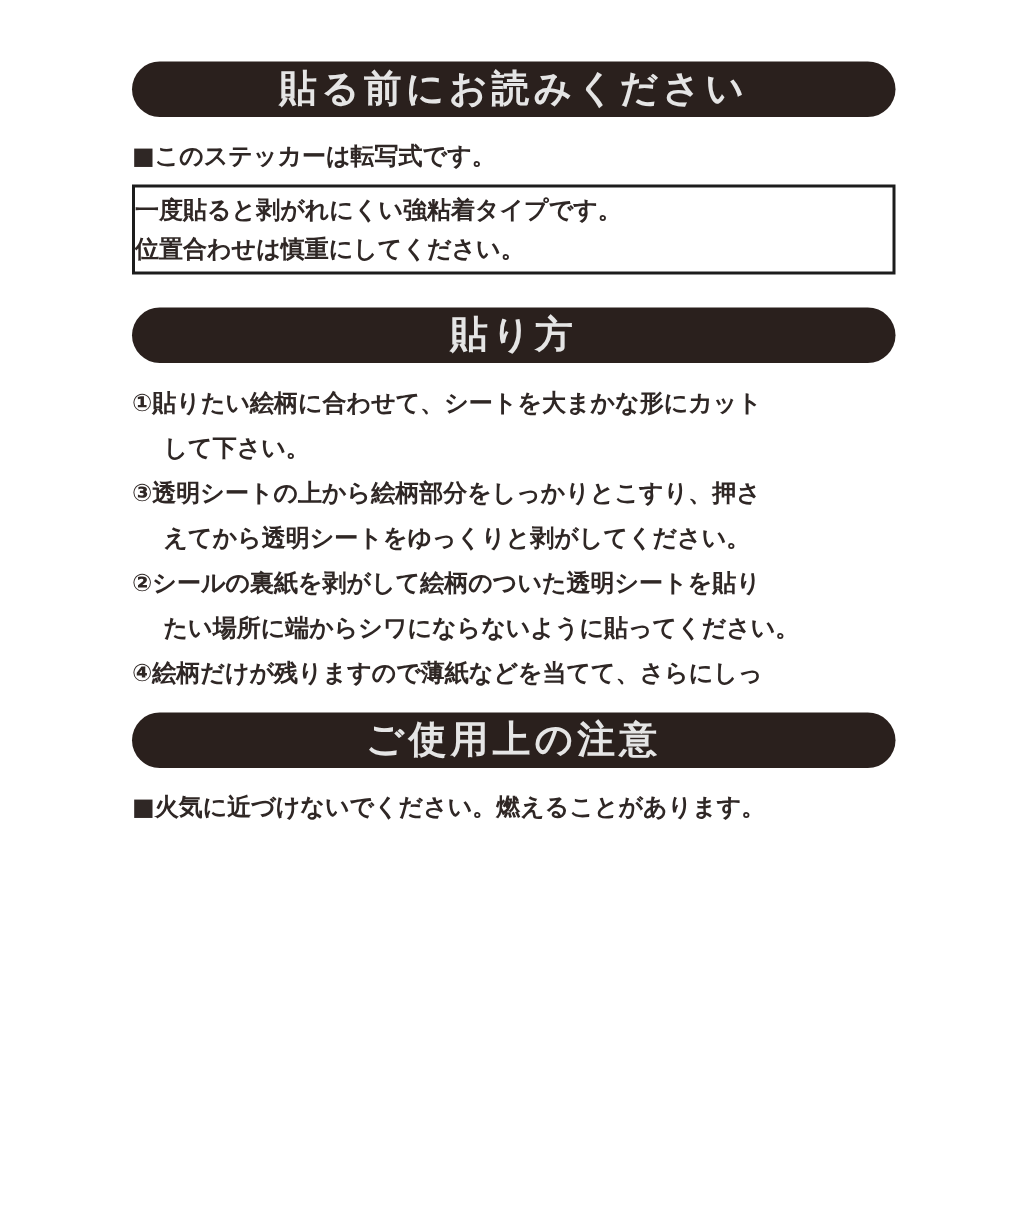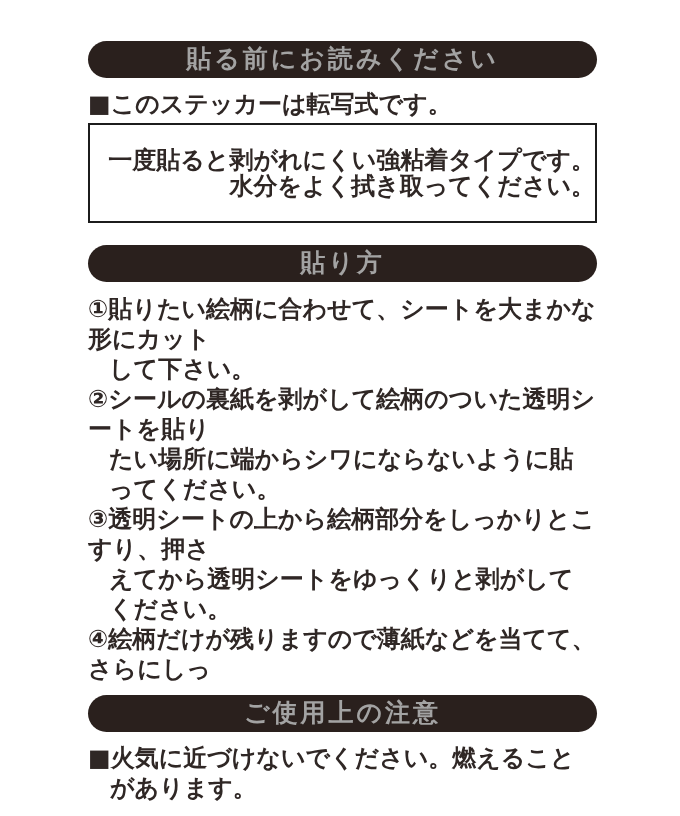--- a/index.html
+++ b/index.html
@@ -22,86 +22,86 @@
   }
   .bar{
     height:37px;
     background:var(--bar);
     border-radius:19px;
     display:flex;
     align-items:center;
     justify-content:center;
   }
   .bar .bar-title{
-    color:#a3a3a3;
+    color:#e5e5e5;
     font-size:25px;
     font-weight:bold;
     letter-spacing:3px;
     line-height:1;
     padding-bottom:2px;
   }
   .bar1{ margin-top:41px; }
   .bar2{ margin-top:22px;justify-content:center; }
   .bar3{ margin-top:11px;justify-content:center; }
 
   .body-text{
-    font-size:24px;
+    font-size:16px;
     font-weight:bold;
     line-height:30px;
     letter-spacing:0px;
   }
   .bullets{ margin-top:11px; }
   .bullet{
     padding-left:22px;
     text-indent:-22px;
   }
   .warn-box{
     margin-top:4px;
     border:2px solid var(--box-border);
-    text-align:right;
-    padding:22px 0;
+    text-align:left;
+    padding:2px 0;
     line-height:26px;
   }
   .steps{ margin-top:12px; }
   .step-l2{ padding-left:21px; }
 </style>
 </head>
 <body>
 
 <div class="content">
 
   <div class="bar bar1">
     <span class="bar-title">貼る前にお読みください</span>
   </div>
 
   <div class="bullets body-text">
     <div class="bullet">■このステッカーは転写式です。</div>
   </div>
 
   <div class="warn-box body-text">
     <div>一度貼ると剥がれにくい強粘着タイプです。</div>
-    <div>水分をよく拭き取ってください。</div>
+    <div>位置合わせは慎重にしてください。</div>
   </div>
 
   <div class="bar bar2">
     <span class="bar-title">貼り方</span>
   </div>
 
   <div class="steps body-text">
     <div class="step">
       <div class="step-l1">①貼りたい絵柄に合わせて、シートを大まかな形にカット</div>
       <div class="step-l2">して下さい。</div>
     </div>
     <div class="step">
+      <div class="step-l1">③透明シートの上から絵柄部分をしっかりとこすり、押さ</div>
+      <div class="step-l2">えてから透明シートをゆっくりと剥がしてください。</div>
+    </div>
+    <div class="step">
       <div class="step-l1">②シールの裏紙を剥がして絵柄のついた透明シートを貼り</div>
       <div class="step-l2">たい場所に端からシワにならないように貼ってください。</div>
-    </div>
-    <div class="step">
-      <div class="step-l1">③透明シートの上から絵柄部分をしっかりとこすり、押さ</div>
-      <div class="step-l2">えてから透明シートをゆっくりと剥がしてください。</div>
     </div>
     <div class="step">
       <div class="step-l1">④絵柄だけが残りますので薄紙などを当てて、さらにしっ</div>
     </div>
   </div>
 
   <div class="bar bar3">
     <span class="bar-title">ご使用上の注意</span>
   </div>
 

